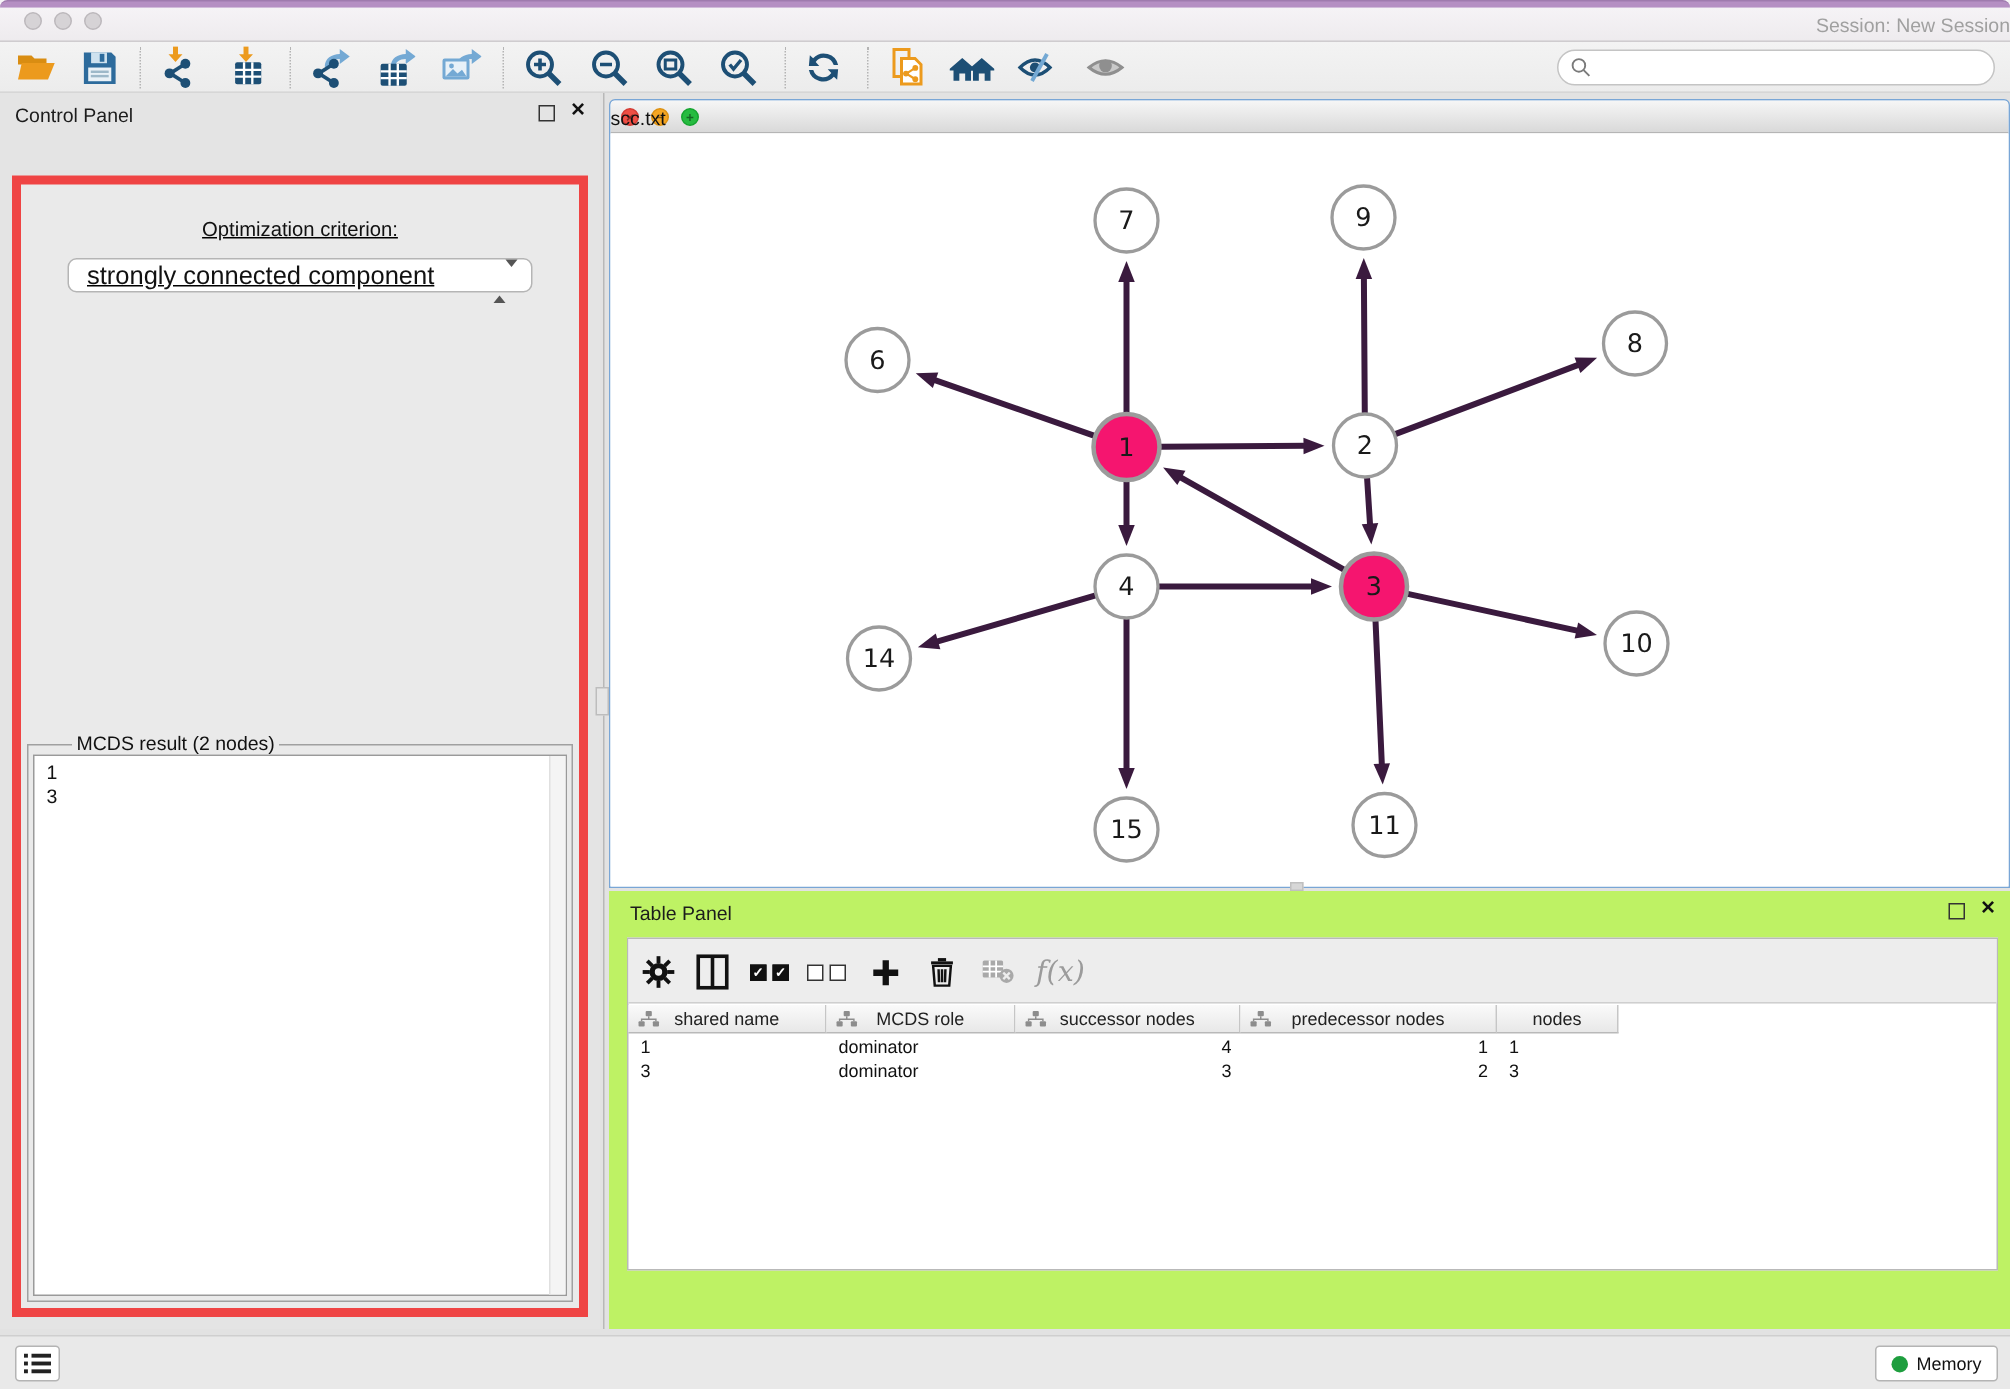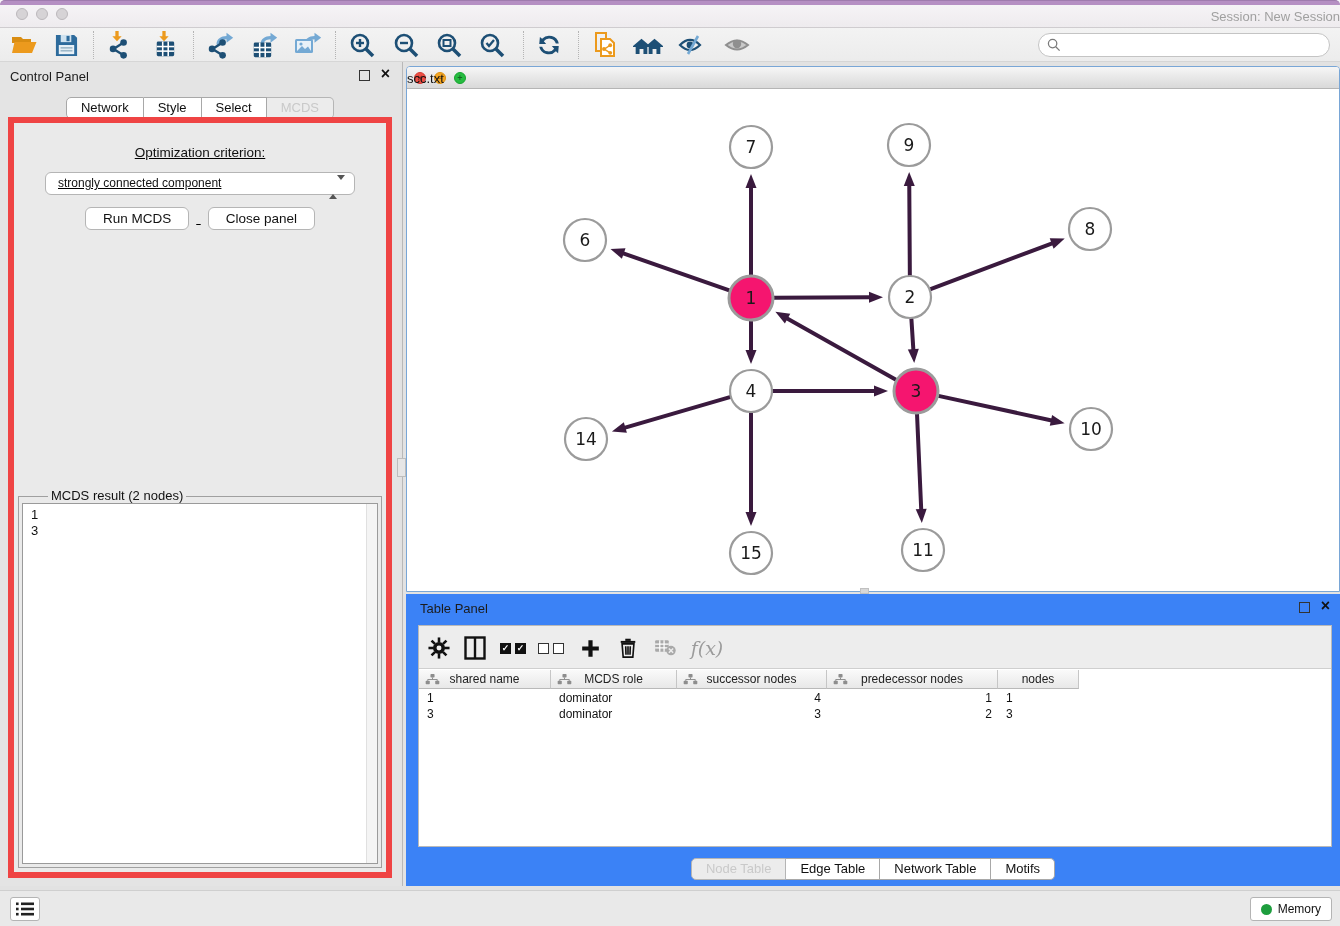--- a/index.html
+++ b/index.html
@@ -42,21 +42,21 @@
   .tabs-row { position:absolute; top:35px; left:0; width:100%; text-align:center; font-size:13px; }
   .tab { display:inline-block; padding:2px 14px 3px; background:#fff; border:1px solid #a8a8a8;
     border-left:none; color:#111; }
   .tab:first-child { border-left:1px solid #a8a8a8; border-radius:5px 0 0 5px; }
   .tab.disabled-sel { background:#ececec; color:#c9c9c9; border-radius:0 5px 5px 0; border-color:#b5b5b5; }
 
   .cp-content { position:absolute; left:8px; right:8px; top:55px; bottom:8px;
     border:6px solid #ef4444; background:#eaeaea;text-decoration:underline; }
   .opt-label { text-align:center; margin-top:22px; font-size:13.5px; color:#111; }
   .dropdown { position:relative; margin:12px auto 0; width:310px; height:23px; background:#fff;
-    border:1px solid #b5b5b5; border-radius:6px; font-size:12px; line-height:21px;
+    border:1px solid #b5b5b5; border-radius:6px; font-size:17px; line-height:21px;
     padding-left:12px; color:#111; }
   .dd-arrows { position:absolute; right:9px; top:4px; }
   .dd-arrows .up { width:0;height:0;border-left:4px solid transparent;border-right:4px solid transparent;
     border-bottom:5px solid #555; margin-bottom:3px; }
   .dd-arrows .down { width:0;height:0;border-left:4px solid transparent;border-right:4px solid transparent;
     border-top:5px solid #555; }
   .btn-row { margin-top:12px; text-align:center; }
   .pbtn { display:inline-block; background:#fff; border:1px solid #b5b5b5; border-radius:6px;
     font-size:13.5px; padding:3px 17px; color:#111; margin:0 7px; }
 
@@ -80,21 +80,21 @@
   .net-frame { position:absolute; left:406px; top:66px; width:934px; height:526px;
     border:1px solid #79a6d6; background:#fff; border-radius:4px 4px 0 0; }
   .net-titlebar { position:absolute; left:0; top:0; width:100%; height:22px;
     background:linear-gradient(#f6f6f6,#d9d9d9); border-bottom:1px solid #b5b5b5;
     border-radius:3px 3px 0 0; }
   .net-traffic { position:absolute; left:7px; top:5px; display:flex; gap:8px; }
   .net-title { position:absolute; top:4px; width:100%; font-size:13px; color:#111; }
   .net-canvas { position:absolute; left:0; top:22px; width:932px; height:502px; background:#fff; }
 
   
-  .table-panel { position:absolute; left:406px; top:594px; width:934px; height:292px; background:#3b82f6; }
+  .table-panel { position:absolute; left:406px; top:594px; width:934px; height:292px; background:#bef264; }
   .tp-float { right:30px; } .tp-close { right:10px; }
   .tp-title { position:absolute; left:14px; top:7px; font-size:13px; color:#1c1c1c; }
   .grid-box { position:absolute; left:12px; right:8px; top:31px; height:222px;
     border:1px solid #b9b9b9; background:#fff; }
   .grid-toolbar { position:absolute; left:0; top:0; right:0; height:43px; background:#ededed;
     border-bottom:1px solid #cfcfcf; }
   .gt-ic { position:absolute; top:9px; display:flex; align-items:center; justify-content:center;
     width:28px; height:26px; }
   .cbpair { display:flex; gap:4px; }
   .cb { width:11px; height:11px; border:1.6px solid #111; background:#111; color:#fff;
@@ -337,34 +337,27 @@
     <input type="text" placeholder="" style="">
   </div>
 </div>
 
 <div class="control-panel">
   <div class="panel-head">
     <span class="panel-title">Control Panel</span>
     <span class="float-ic cp-float"></span>
     <span class="close-ic cp-close">×</span>
   </div>
-  <div class="tabs-row">
-    <span class="tab">Network</span><span class="tab">Style</span><span class="tab">Select</span><span class="tab disabled-sel">MCDS</span>
-  </div>
   <div class="cp-content">
     <div class="opt-label">Optimization criterion:</div>
     <div class="dropdown">
       <span>strongly connected component</span>
       <span class="dd-arrows">
         <span class="up"></span><span class="down"></span>
       </span>
-    </div>
-    <div class="btn-row">
-      <span class="pbtn">Run MCDS</span>
-      <span class="pbtn">Close panel</span>
     </div>
     <div class="result-box">
       <span class="result-legend">MCDS result (2 nodes)</span>
       <div class="result-area">
         <div>1</div>
         <div>3</div>
         <div class="result-scroll"></div>
       </div>
     </div>
   </div>
@@ -553,23 +546,20 @@
     </div>
     <div class="trow" style="top:80px">
       <div class="tcell c0">3</div>
       <div class="tcell c1">dominator</div>
       <div class="tcell c2 num">3</div>
       <div class="tcell c3 num">2</div>
       <div class="tcell c4">3</div>
     </div>
   </div>
 
-  <div class="tp-tabs">
-    <span class="tab disabled-sel" style="border-radius:5px 0 0 5px; border-left:1px solid #b5b5b5;">Node Table</span><span class="tab">Edge Table</span><span class="tab">Network Table</span><span class="tab" style="border-radius:0 5px 5px 0">Motifs</span>
-  </div>
 </div>
 
 <div class="statusbar">
   <div class="list-btn">
     <svg width="18" height="14" viewBox="0 0 18 14">
       <g fill="#222">
         <rect x="0" y="0.5" width="2.6" height="2.6"></rect>
           <rect x="5" y="0.5" width="13" height="2.6"></rect>
         <rect x="0" y="5.7" width="2.6" height="2.6"></rect>
           <rect x="5" y="5.7" width="13" height="2.6"></rect>

